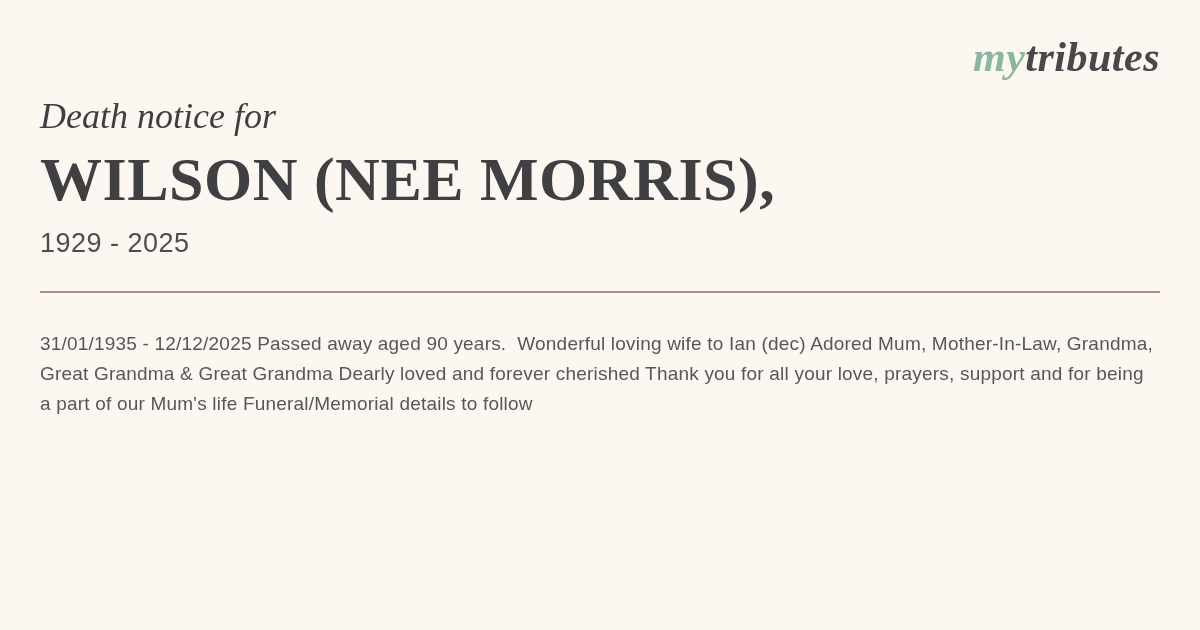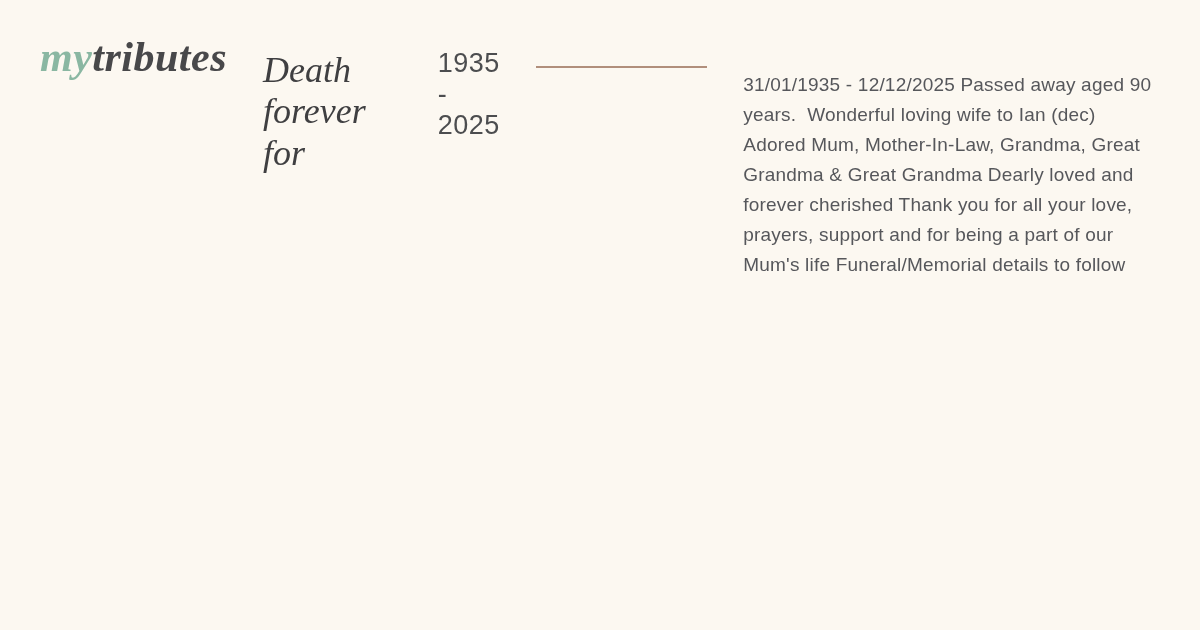--- a/index.html
+++ b/index.html
@@ -12,22 +12,21 @@
     background: #fcf8f1;
     overflow: hidden;
     font-family: "Liberation Sans", sans-serif;
   }
   .card {
     box-sizing: border-box;
     width: 1200px;
     height: 630px;
     padding: 34px 40px 40px 40px;
     display: flex;
-    flex-direction: row;
-    gap: 36px;
+    flex-direction: column;
   }
   .logo-row {
     display: flex;
     justify-content: flex-end;
     align-items: flex-start;
   }
   .logo {
     font-family: "Liberation Serif", "DejaVu Serif", serif;
     font-style: italic;
     font-weight: 700;
@@ -84,24 +83,25 @@
 <body>
 
 <div class="card">
 
   <div class="logo-row">
     <div class="logo">
       <span class="logo-my">my</span><span class="logo-trib">tributes</span>
     </div>
   </div>
 
-  <div class="kicker">Death forever for</div>
+  <div class="kicker">Death notice for</div>
 
   <h1 class="deceased-name">
+    <span class="name-line">WILSON (NEE MORRIS),</span>
   </h1>
 
-  <div class="years">1935 - 2025</div>
+  <div class="years">1929 - 2025</div>
 
   <hr class="divider">
 
   <p class="body-text">31/01/1935 - 12/12/2025 Passed away aged 90 years.  Wonderful loving wife to Ian (dec) Adored Mum, Mother-In-Law, Grandma, Great Grandma &amp; Great Grandma Dearly loved and forever cherished Thank you for all your love, prayers, support and for being a part of our Mum's life Funeral/Memorial details to follow</p>
 
 </div>
 
 </body></html>

